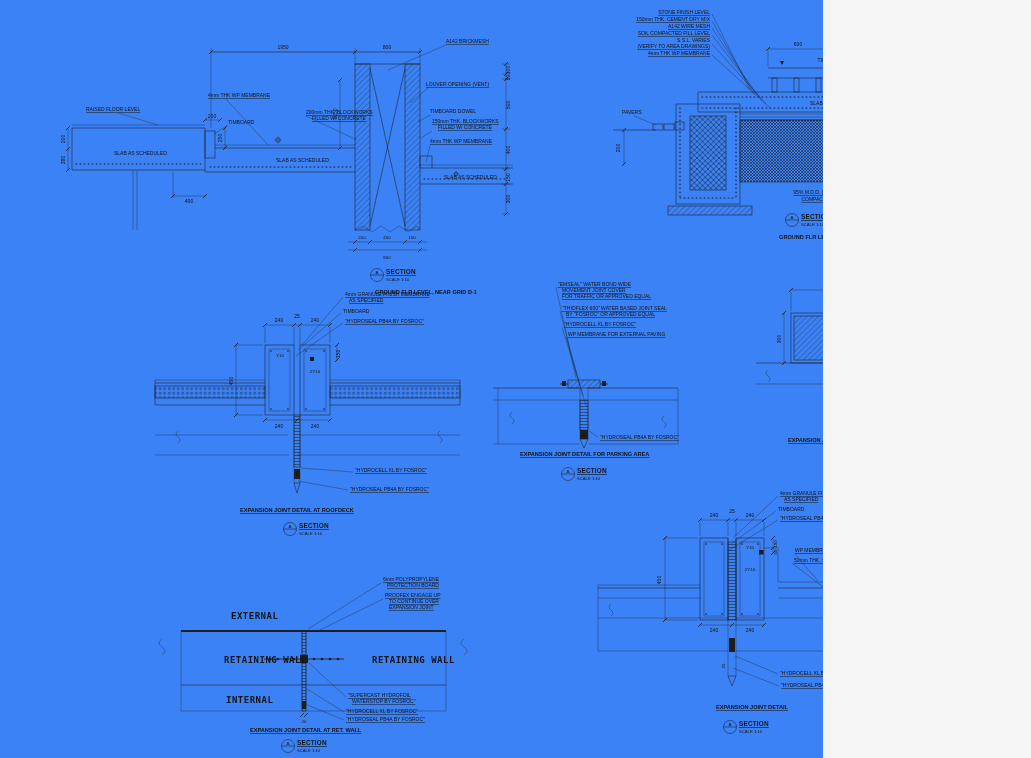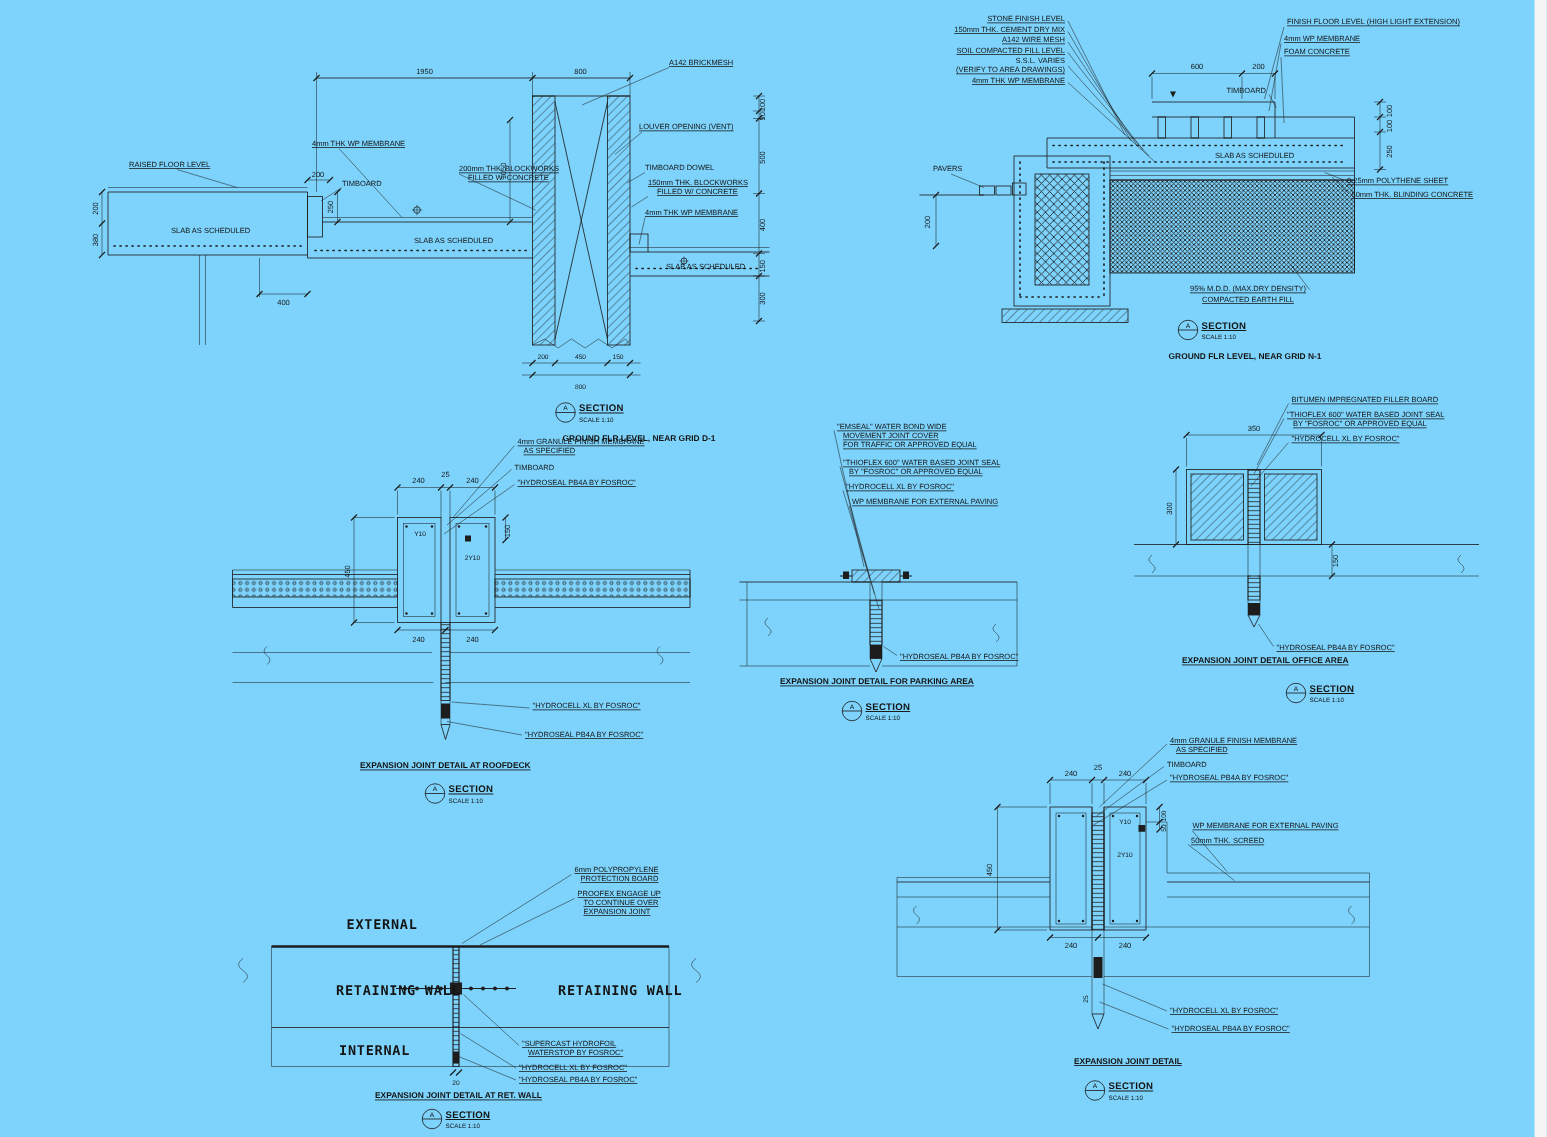--- a/index.html
+++ b/index.html
@@ -1,16 +1,16 @@
 <!DOCTYPE html>
 <html><head>
 <meta charset="utf-8">
 <style>
   html,body{margin:0;padding:0;background:#f5f5f5}
-  .sheet{position:relative;width:1023px;height:758px;background:#7dd3fc;overflow:hidden;
+  .sheet{position:relative;width:823px;height:758px;background:#3b82f6;overflow:hidden;
          font-family:"Liberation Sans",sans-serif}
   svg{position:absolute;overflow:visible}
   svg line,svg path,svg rect,svg circle,svg polygon,svg polyline{stroke:#1d1d1d;stroke-width:.55;fill:none}
   svg .thin{stroke-width:.35}
   svg .thick{stroke-width:1.8}
   svg .tk{stroke-width:.8}
   svg .dot{stroke-dasharray:.8 3.2;stroke-linecap:round;stroke-width:1.1}
   svg .fb{fill:#1d1d1d;stroke:none}
   svg .h1{fill:url(#ph1)}
   svg .h2{fill:url(#ph2)}

